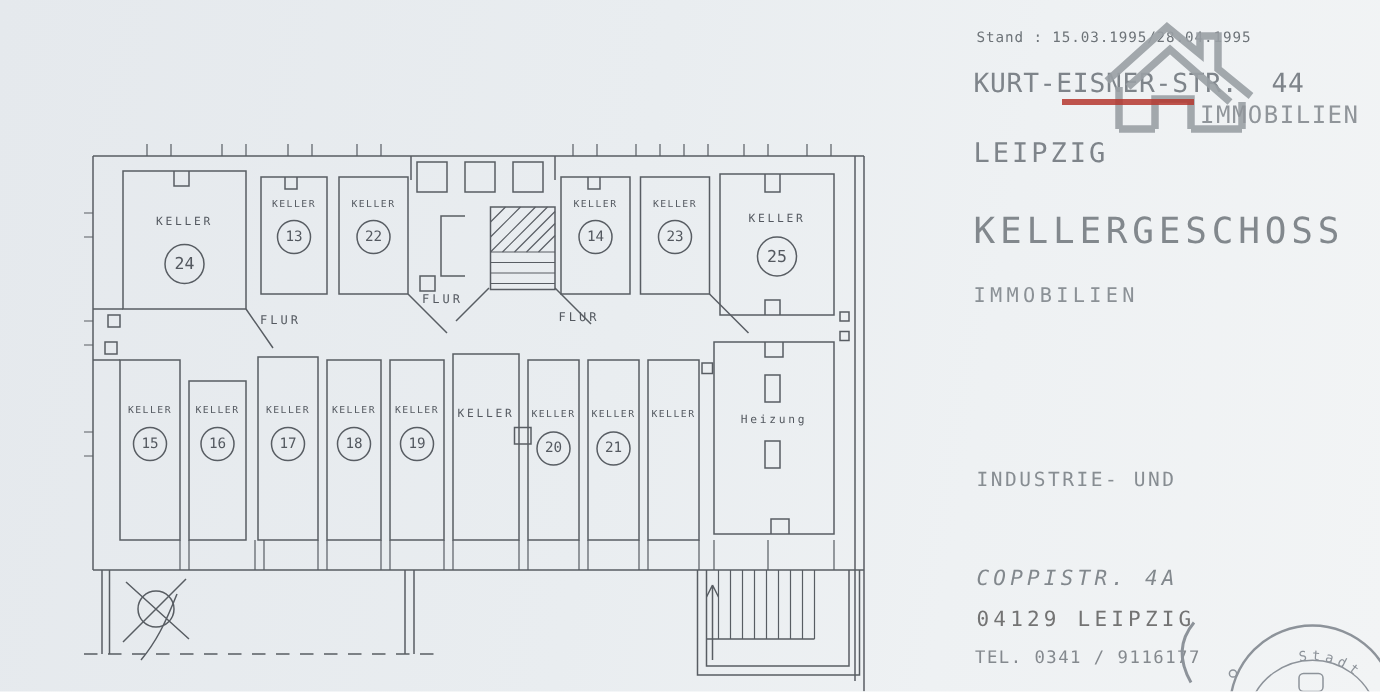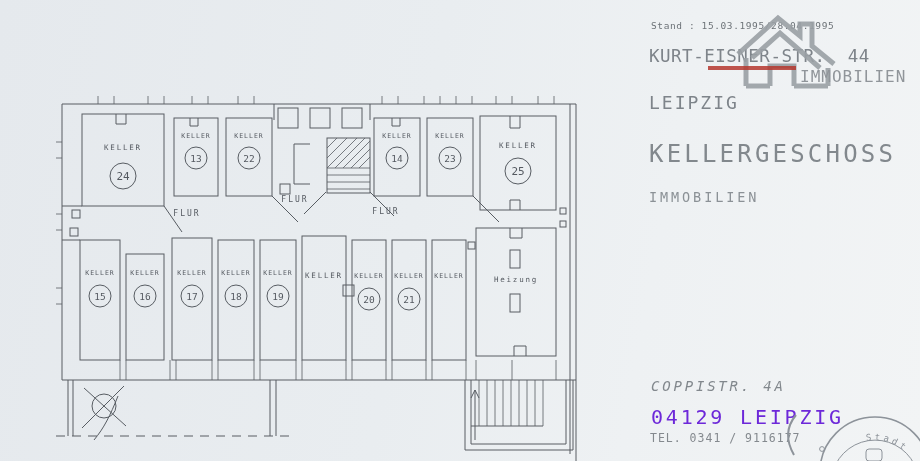--- a/index.html
+++ b/index.html
@@ -15,21 +15,21 @@
   .cityline{left:649px;top:92px;font-size:18px;letter-spacing:2px;color:#7e848a;white-space:pre;}
   .logo{left:700px;top:10px;width:215px;height:80px;}
   .logo svg{position:absolute;left:30px;top:0;}
   .logo-red{position:absolute;left:8px;top:33px;font-size:20px;font-weight:bold;letter-spacing:1px;color:#b5372e;opacity:.92;white-space:pre;}
   .logo-underline{position:absolute;left:8px;top:56px;width:88px;height:3.5px;background:#b5372e;opacity:.85;}
   .logo-tag{position:absolute;left:100px;top:57px;font-size:16px;letter-spacing:1px;color:#90959a;}
   .floor-title{left:649px;top:140px;font-size:24px;letter-spacing:3.2px;color:#82888d;white-space:pre;}
   .building-subtitle{left:649px;top:189px;font-size:13.5px;letter-spacing:2.9px;color:#8b9196;white-space:pre;}
   .owner{left:651px;top:252px;font-size:13px;letter-spacing:1.7px;line-height:27.5px;color:#878d92;white-space:pre;}
   .addr1{left:651px;top:378px;font-size:14px;letter-spacing:2.8px;color:#82888d;white-space:pre;font-style:italic;}
-  .addr2{left:651px;top:405px;font-size:20px;letter-spacing:2.8px;color:#6d28d9;white-space:pre;}
+  .addr2{left:651px;top:405px;font-size:14px;letter-spacing:2.8px;color:#737373;white-space:pre;}
   .tel{left:650px;top:431px;font-size:11.5px;letter-spacing:1px;color:#84898e;white-space:pre;}
   
   .plan{left:52px;top:88px;}
   .plan path,.plan rect,.plan circle{fill:none;stroke:#585d63;stroke-width:1;}
   .plan .thin{stroke-width:.8;}
   .plan text{fill:#545960;stroke:none;}
   .rl{font:6.5px "DejaVu Sans Mono",monospace;letter-spacing:1px;text-anchor:middle;}
   .rlb{font:7.5px "DejaVu Sans Mono",monospace;letter-spacing:1.8px;text-anchor:middle;}
   .rn{font:9.5px "DejaVu Sans Mono",monospace;text-anchor:middle;dominant-baseline:central;}
   .rnb{font:11px "DejaVu Sans Mono",monospace;text-anchor:middle;dominant-baseline:central;}
@@ -206,20 +206,21 @@
     </g>
   </svg>
   <div class="logo-underline"></div>
   <div class="logo-tag">IMMOBILIEN</div>
 </div>
 
 <div class="abs floor-title">KELLERGESCHOSS</div>
 <div class="abs building-subtitle">IMMOBILIEN</div>
 
 <div class="abs owner">
+  <div>INDUSTRIE- UND</div>
   
   
 </div>
 
 <div class="abs addr1">COPPISTR. 4A</div>
 <div class="abs addr2">04129 LEIPZIG</div>
 <div class="abs tel">TEL. 0341 / 9116177</div>
 
 <svg class="abs stamp" width="140" height="64" viewBox="0 0 140 64">
   <circle cx="95" cy="75" r="55" stroke-width="1.6"></circle>

